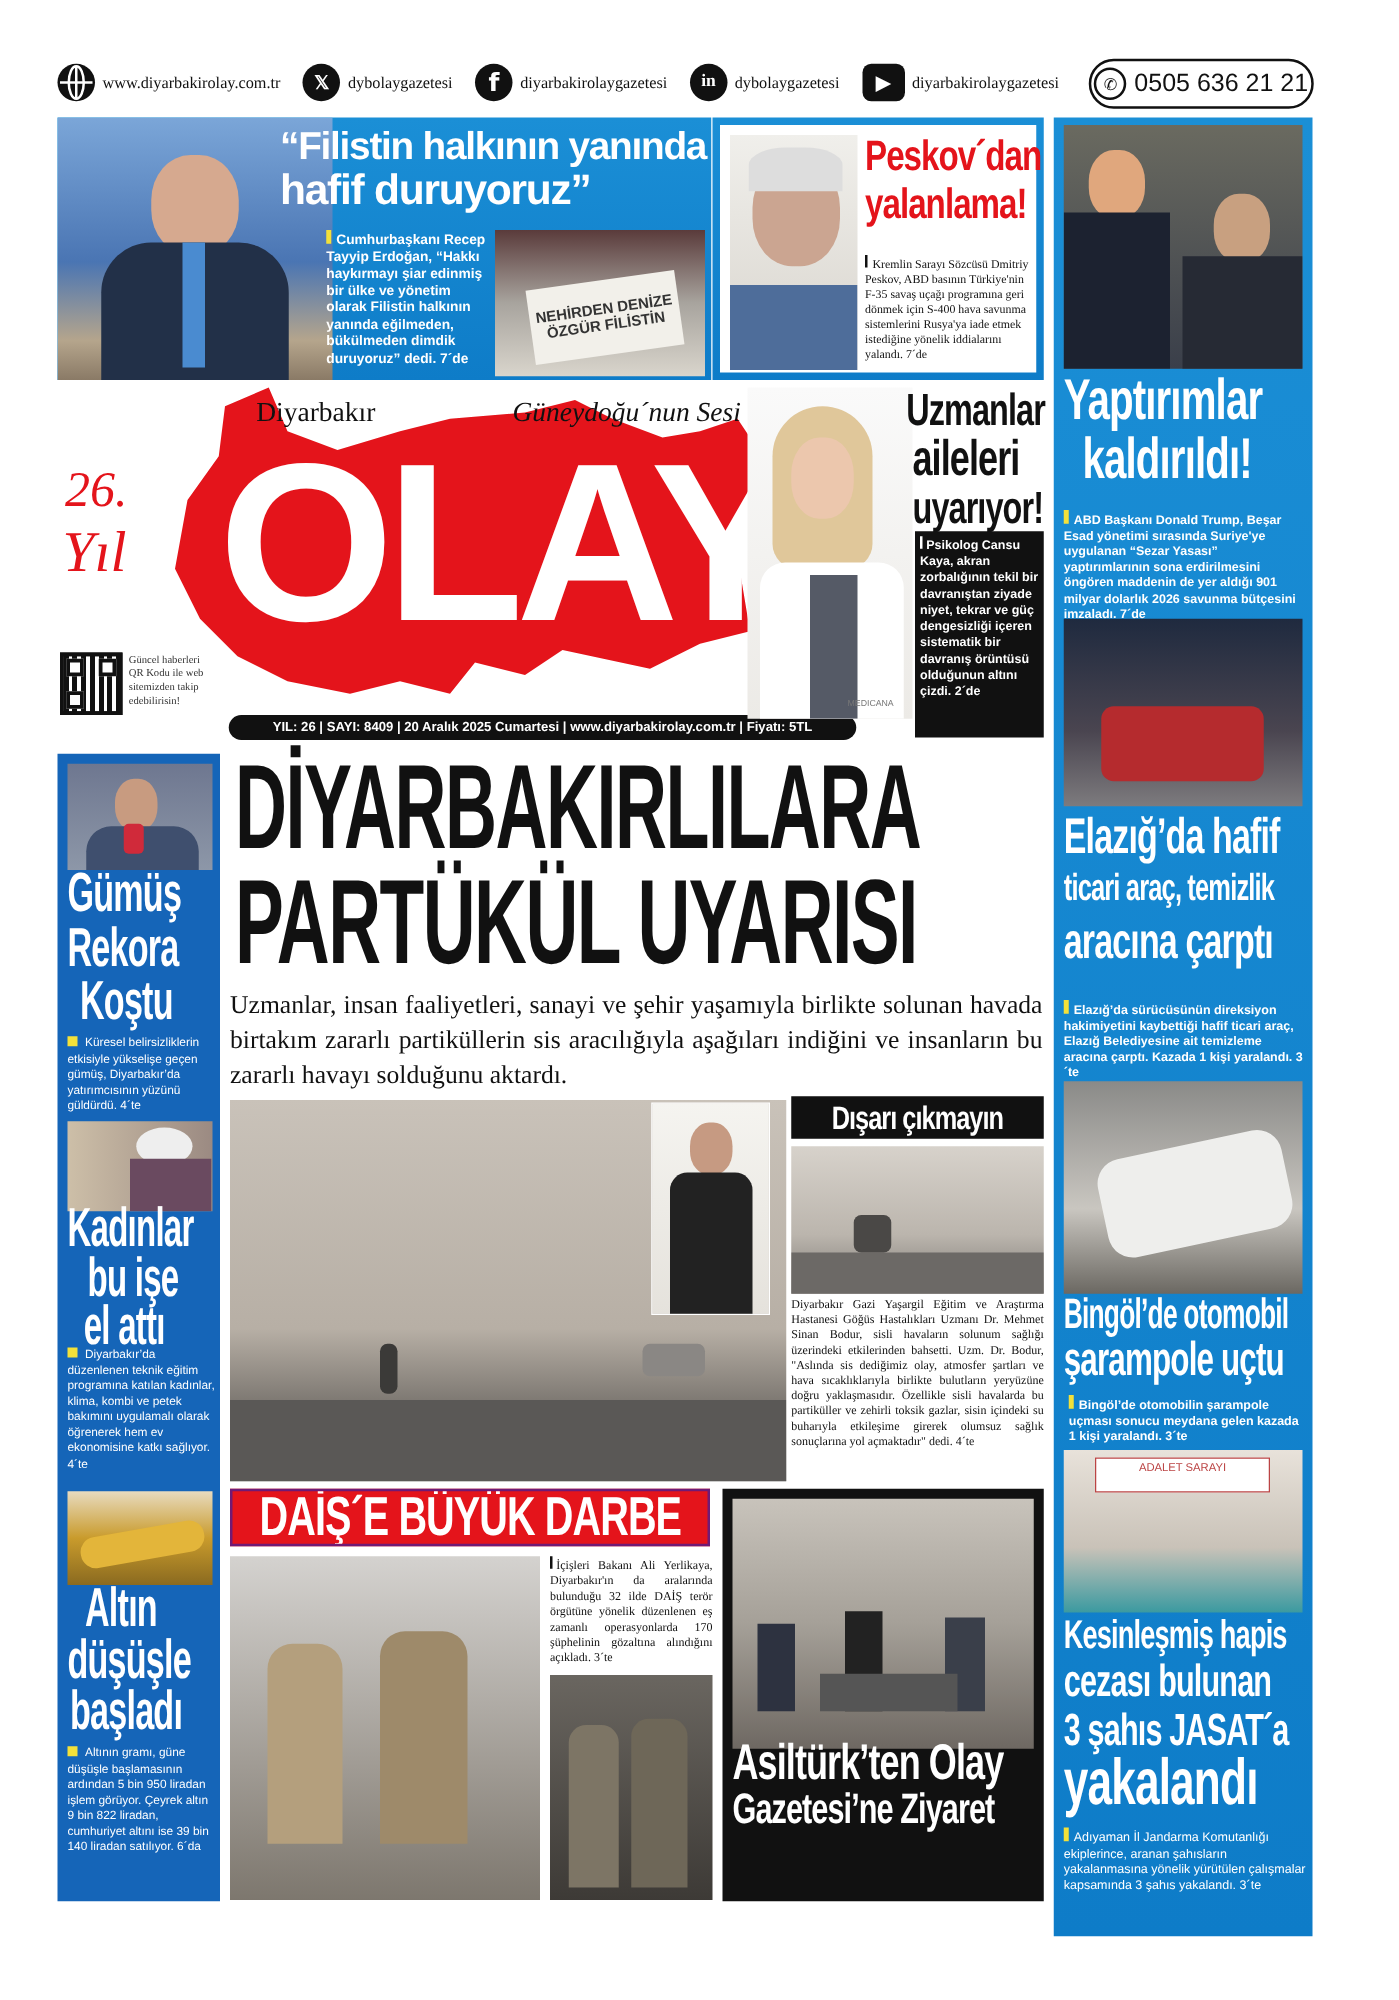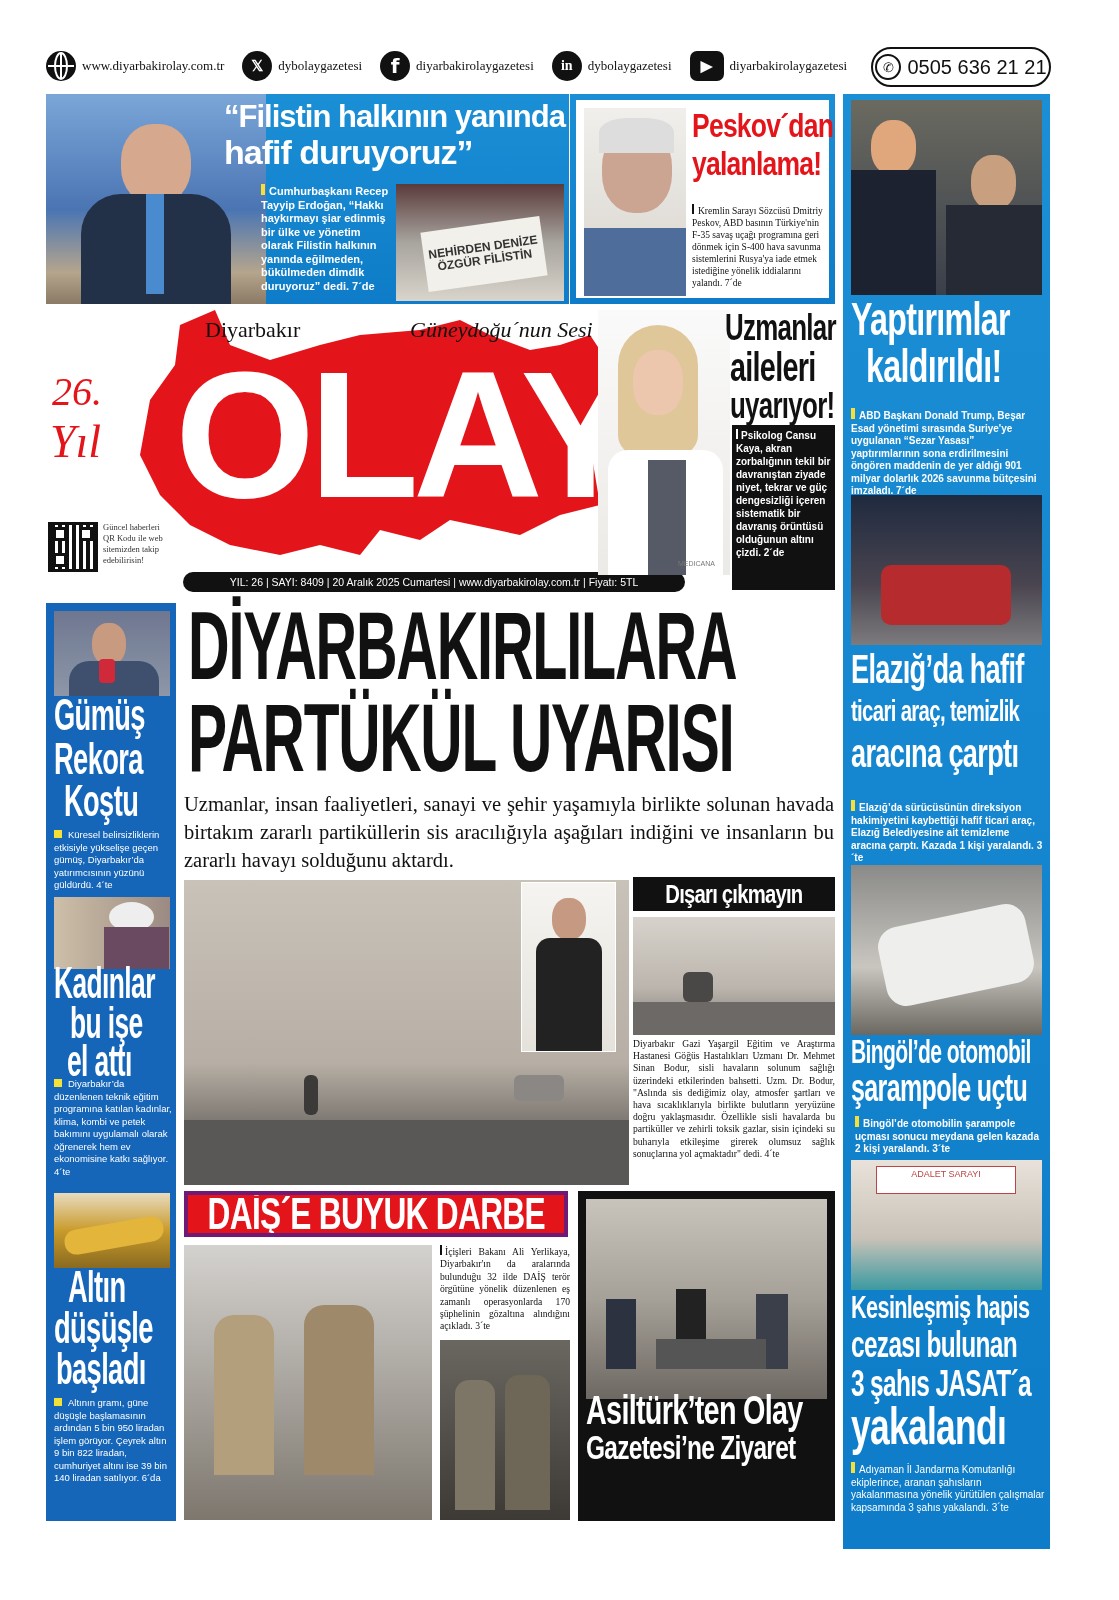--- a/index.html
+++ b/index.html
@@ -114,21 +114,21 @@
 <div class="abs body-y" style="left:851px;top:800px;width:193px;font-size:10px;line-height:12.5px">
   <span class="bullet"></span><span>Elazığ’da sürücüsünün direksiyon hakimiyetini kaybettiği hafif ticari araç, Elazığ Belediyesine ait temizleme aracına çarptı. Kazada 1 kişi yaralandı. 3´te</span>
 </div>
 
 <div class="abs photo" style="left:851px;top:865px;width:191px;height:170px;background:linear-gradient(180deg,#8a8a88,#c9c6c0 60%,#6b6862)">
   <div class="abs" style="left:30px;top:50px;width:150px;height:80px;border-radius:20px;background:#eeeeec;transform:rotate(-12deg)"></div>
 </div>
 <div class="abs headline cond" style="left:851px;top:1035px;font-size:34px;transform:scaleX(.62)">Bingöl’de otomobil</div>
 <div class="abs headline cond" style="left:851px;top:1070px;font-size:38px;transform:scaleX(.66)">şarampole uçtu</div>
 <div class="abs body-y" style="left:855px;top:1116px;width:185px;font-size:10px;line-height:12.5px">
-  <span class="bullet"></span><span>Bingöl’de otomobilin şarampole uçması sonucu meydana gelen kazada 2 kişi yaralandı. 3´te</span>
+  <span class="bullet"></span><span>Bingöl’de otomobilin şarampole uçması sonucu meydana gelen kazada 1 kişi yaralandı. 3´te</span>
 </div>
 
 <div class="abs photo" style="left:851px;top:1160px;width:191px;height:130px;background:linear-gradient(180deg,#e8e2da,#c9c2b8 60%,#3b9aa0)">
   <div class="abs" style="left:25px;top:6px;width:140px;height:28px;background:#fff;border:1px solid #b44;font-size:9px;color:#b44;text-align:center;line-height:14px">ADALET SARAYI</div>
 </div>
 <div class="abs headline cond" style="left:851px;top:1292px;font-size:32px;transform:scaleX(.68)">Kesinleşmiş hapis</div>
 <div class="abs headline cond" style="left:851px;top:1328px;font-size:36px;transform:scaleX(.68)">cezası bulunan</div>
 <div class="abs headline cond" style="left:851px;top:1367px;font-size:36px;transform:scaleX(.68)">3 şahıs JASAT´a</div>
 <div class="abs headline cond" style="left:851px;top:1402px;font-size:52px;transform:scaleX(.68)">yakalandı</div>
 <div class="abs body-y" style="left:851px;top:1462px;width:195px;font-size:10px;line-height:12.5px;font-weight:normal">
@@ -146,21 +146,21 @@
 <div class="abs serif masthead-red" style="left:52px;top:368px;font-size:40px;font-style:italic">26.</div>
 <div class="abs serif masthead-red" style="left:50px;top:415px;font-size:46px;font-style:italic">Yıl</div>
 
 <div class="abs" style="left:48px;top:522px;width:50px;height:50px;background:repeating-linear-gradient(90deg,#111 0 4px,#fff 4px 7px),#111;border:3px solid #111">
   <div class="abs" style="left:2px;top:2px;width:14px;height:14px;background:#fff;border:3px solid #111"></div>
   <div class="abs" style="right:2px;top:2px;width:14px;height:14px;background:#fff;border:3px solid #111"></div>
   <div class="abs" style="left:2px;bottom:2px;width:14px;height:14px;background:#fff;border:3px solid #111"></div>
 </div>
 <div class="abs serif" style="left:103px;top:522px;width:70px;font-size:8.5px;line-height:11px;color:#333">Güncel haberleri QR Kodu ile web sitemizden takip edebilirisin!</div>
 
-<div class="abs" style="left:183px;top:572px;width:502px;height:20px;background:#111;border-radius:10px;color:#fff;font-size:10.5px;font-weight:normal;display:flex;align-items:center;justify-content:center;white-space:nowrap">
+<div class="abs" style="left:183px;top:572px;width:502px;height:20px;background:#111;border-radius:10px;color:#fff;font-size:10.5px;font-weight:bold;display:flex;align-items:center;justify-content:center;white-space:nowrap">
   <span>YIL: 26 | SAYI: 8409 | 20 Aralık 2025 Cumartesi | www.diyarbakirolay.com.tr | Fiyatı: 5TL</span>
 </div>
 
 <div class="abs photo" style="left:598px;top:310px;width:132px;height:265px;background:linear-gradient(180deg,#fafafa,#eceae6)">
   <div class="abs" style="left:20px;top:15px;width:80px;height:130px;border-radius:40px 40px 20px 20px;background:#e0c79a"></div>
   <div class="abs" style="left:35px;top:40px;width:50px;height:65px;border-radius:45%;background:#ecc7ad"></div>
   <div class="abs" style="left:10px;top:140px;width:115px;height:125px;background:#fff;border-radius:20px 20px 0 0"></div>
   <div class="abs" style="left:50px;top:150px;width:38px;height:115px;background:#555a66"></div>
   <div class="abs" style="left:80px;top:250px;font-size:7px;color:#777">MEDICANA</div>
 </div>
@@ -222,21 +222,21 @@
 
 <div class="abs" style="left:633px;top:877px;width:202px;height:34px;background:#111;color:#fff;display:flex;align-items:center;justify-content:center">
   <span class="cond" style="font-size:26px;transform:scaleX(.78);transform-origin:center">Dışarı çıkmayın</span>
 </div>
 <div class="abs photo" style="left:633px;top:917px;width:202px;height:118px;background:linear-gradient(180deg,#d7d2cb,#bbb5ad 60%,#7b7874)">
   <div class="abs" style="left:0;top:85px;width:202px;height:33px;background:#6c6966"></div>
   <div class="abs" style="left:50px;top:55px;width:30px;height:30px;background:#4a4846;border-radius:6px"></div>
 </div>
 <div class="abs serif" style="left:633px;top:1038px;width:202px;font-size:9.6px;line-height:12.2px;text-align:justify;color:#111">Diyarbakır Gazi Yaşargil Eğitim ve Araştırma Hastanesi Göğüs Hastalıkları Uzmanı Dr. Mehmet Sinan Bodur, sisli havaların solunum sağlığı üzerindeki etkilerinden bahsetti. Uzm. Dr. Bodur, "Aslında sis dediğimiz olay, atmosfer şartları ve hava sıcaklıklarıyla birlikte bulutların yeryüzüne doğru yaklaşmasıdır. Özellikle sisli havalarda bu partiküller ve zehirli toksik gazlar, sisin içindeki su buharıyla etkileşime girerek olumsuz sağlık sonuçlarına yol açmaktadır" dedi. 4´te</div>
 
-<div class="abs" style="left:184px;top:1191px;width:384px;height:46px;background:#e4141b;border:4px solid #701a75;display:flex;align-items:center;justify-content:center;overflow:hidden">
+<div class="abs" style="left:184px;top:1191px;width:384px;height:46px;background:#e4141b;border:2px solid #701a75;display:flex;align-items:center;justify-content:center;overflow:hidden">
   <span class="cond" style="color:#fff;font-size:44px;transform:scaleX(.72);transform-origin:center">DAİŞ´E BÜYÜK DARBE</span>
 </div>
 <div class="abs photo" style="left:184px;top:1245px;width:248px;height:275px;background:linear-gradient(180deg,#d4d2cf,#a19c95 60%,#7d776e)">
   <div class="abs" style="left:30px;top:70px;width:60px;height:160px;background:#b49f7d;border-radius:20px 20px 0 0"></div>
   <div class="abs" style="left:120px;top:60px;width:70px;height:170px;background:#9e8a6a;border-radius:20px 20px 0 0"></div>
 </div>
 <div class="abs serif" style="left:440px;top:1245px;width:130px;font-size:9.6px;line-height:12.4px;text-align:justify;color:#111">
   <span style="display:inline-block;width:2px;height:10px;background:#111;margin-right:3px"></span><span>İçişleri Bakanı Ali Yerlikaya, Diyarbakır'ın da aralarında bulunduğu 32 ilde DAİŞ terör örgütüne yönelik düzenlenen eş zamanlı operasyonlarda 170 şüphelinin gözaltına alındığını açıkladı. 3´te</span>
 </div>
 <div class="abs photo" style="left:440px;top:1340px;width:130px;height:180px;background:linear-gradient(180deg,#6a6660,#3d3a36)">

